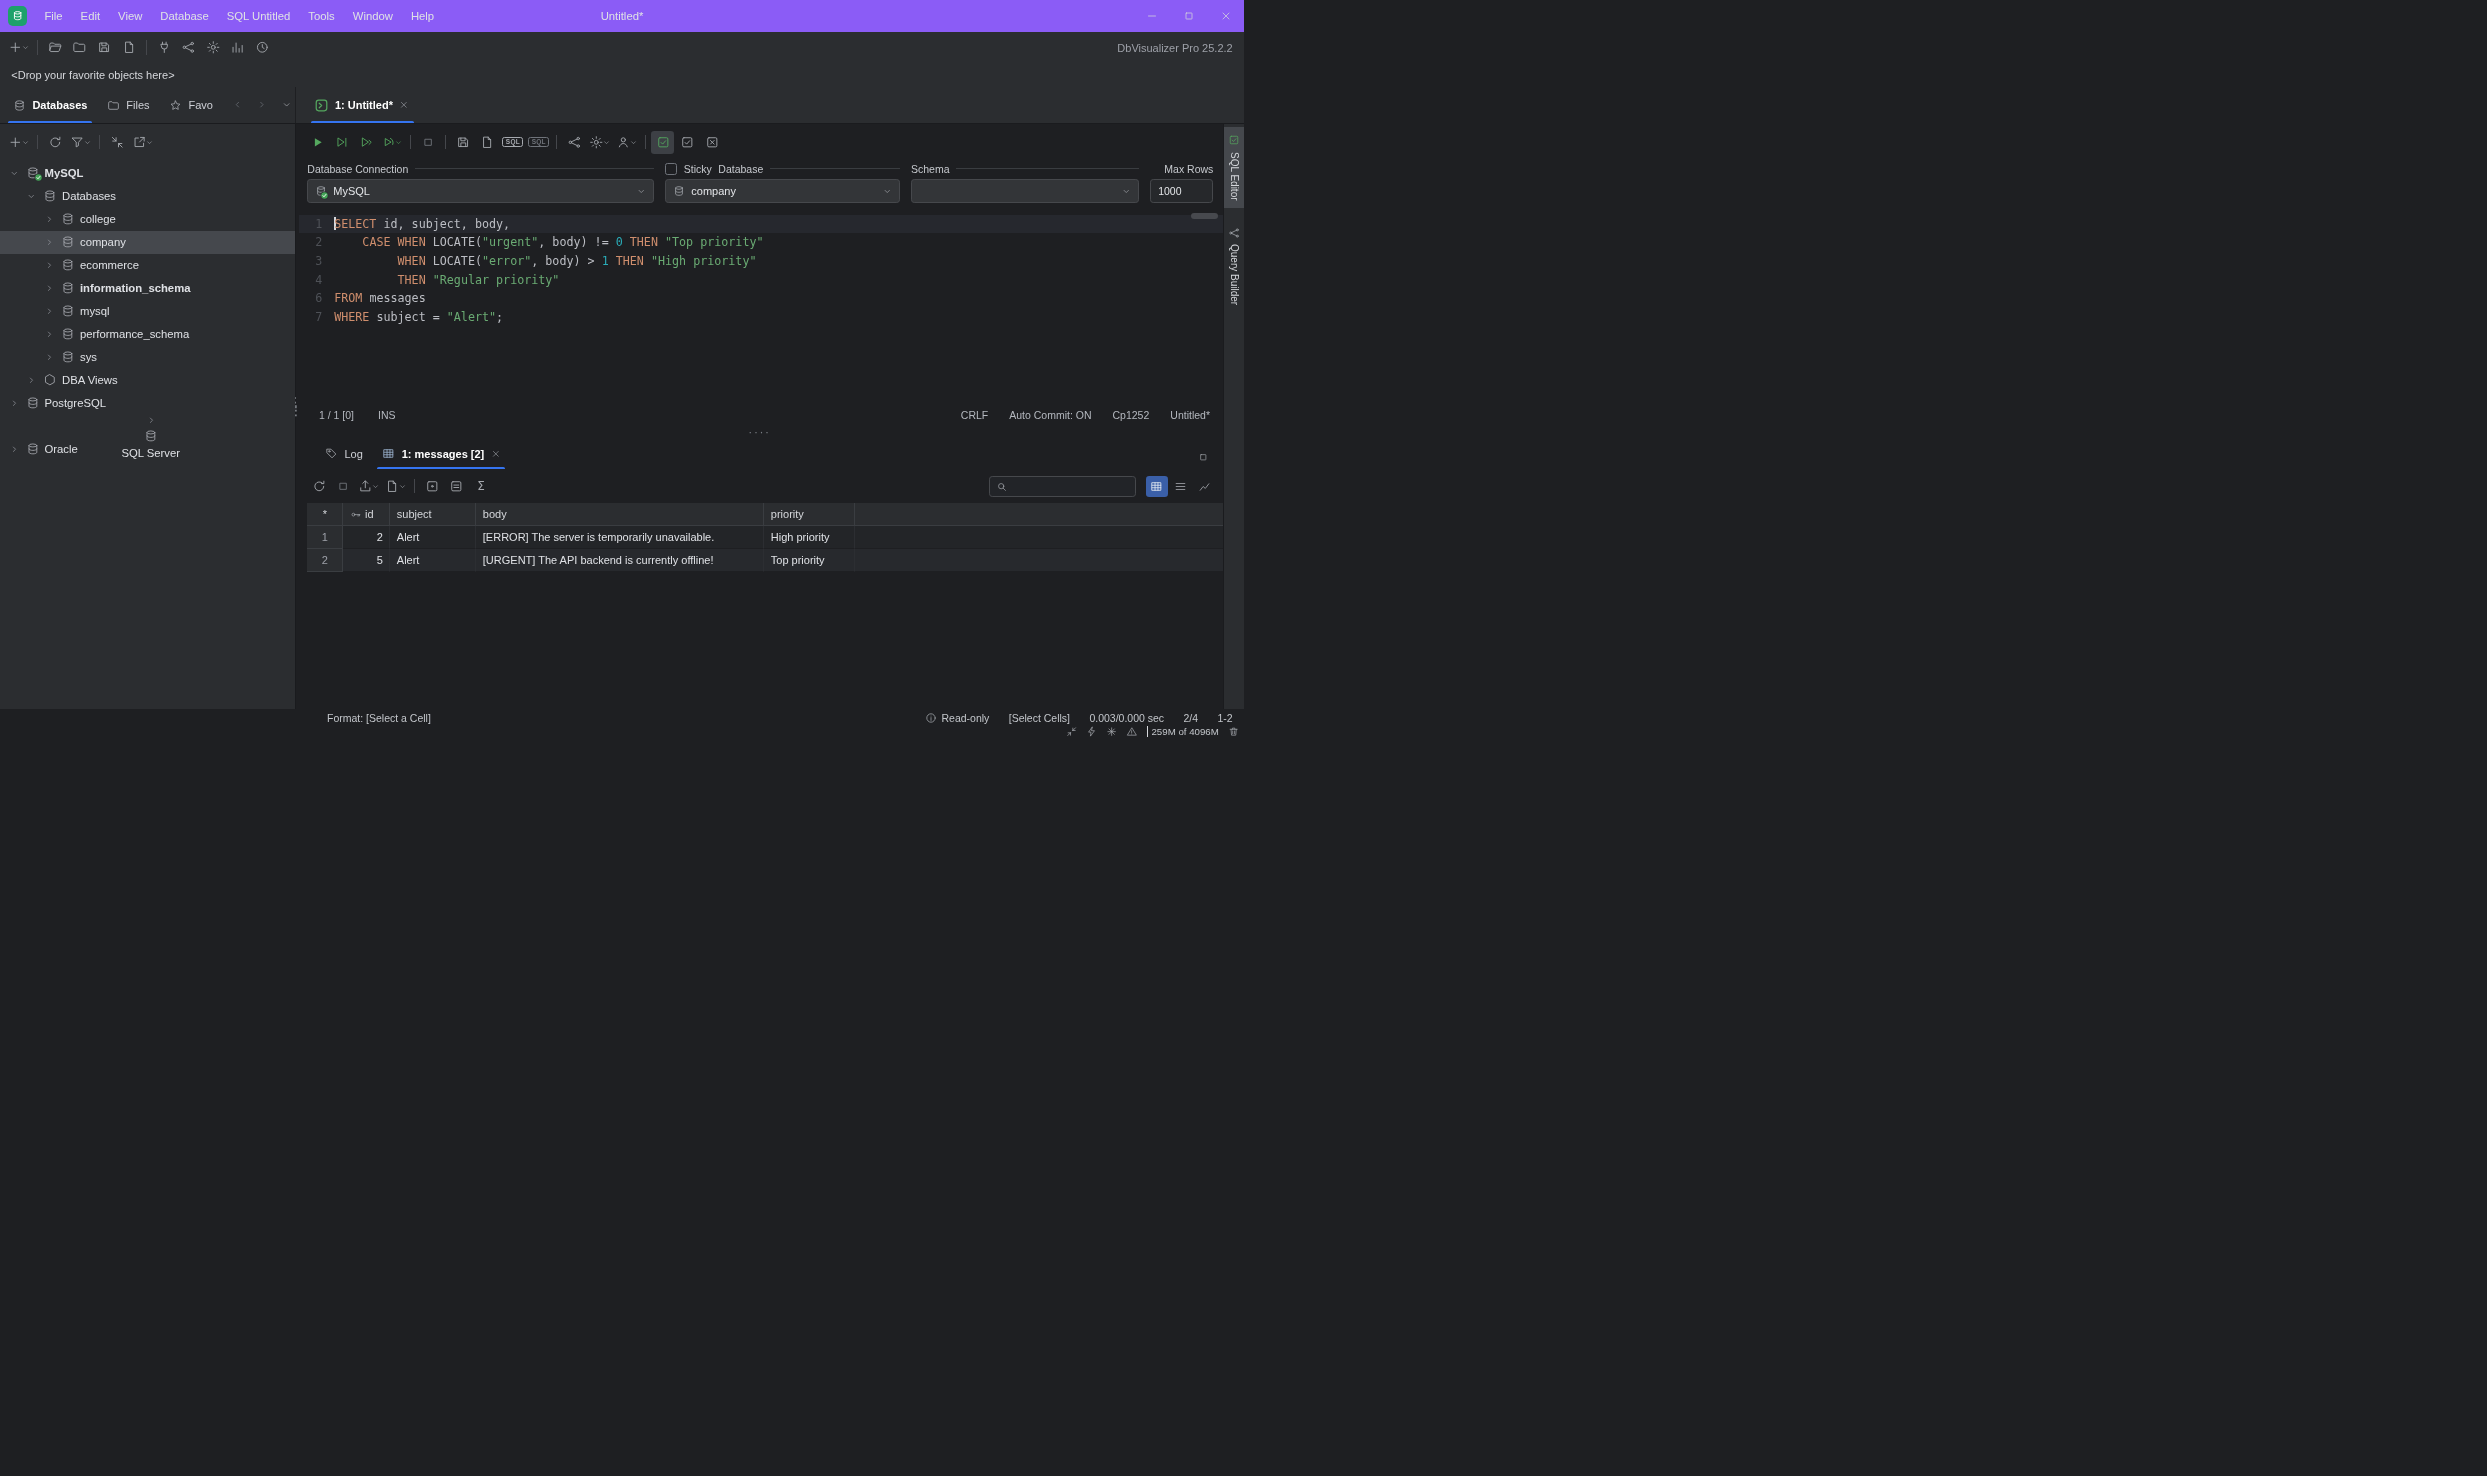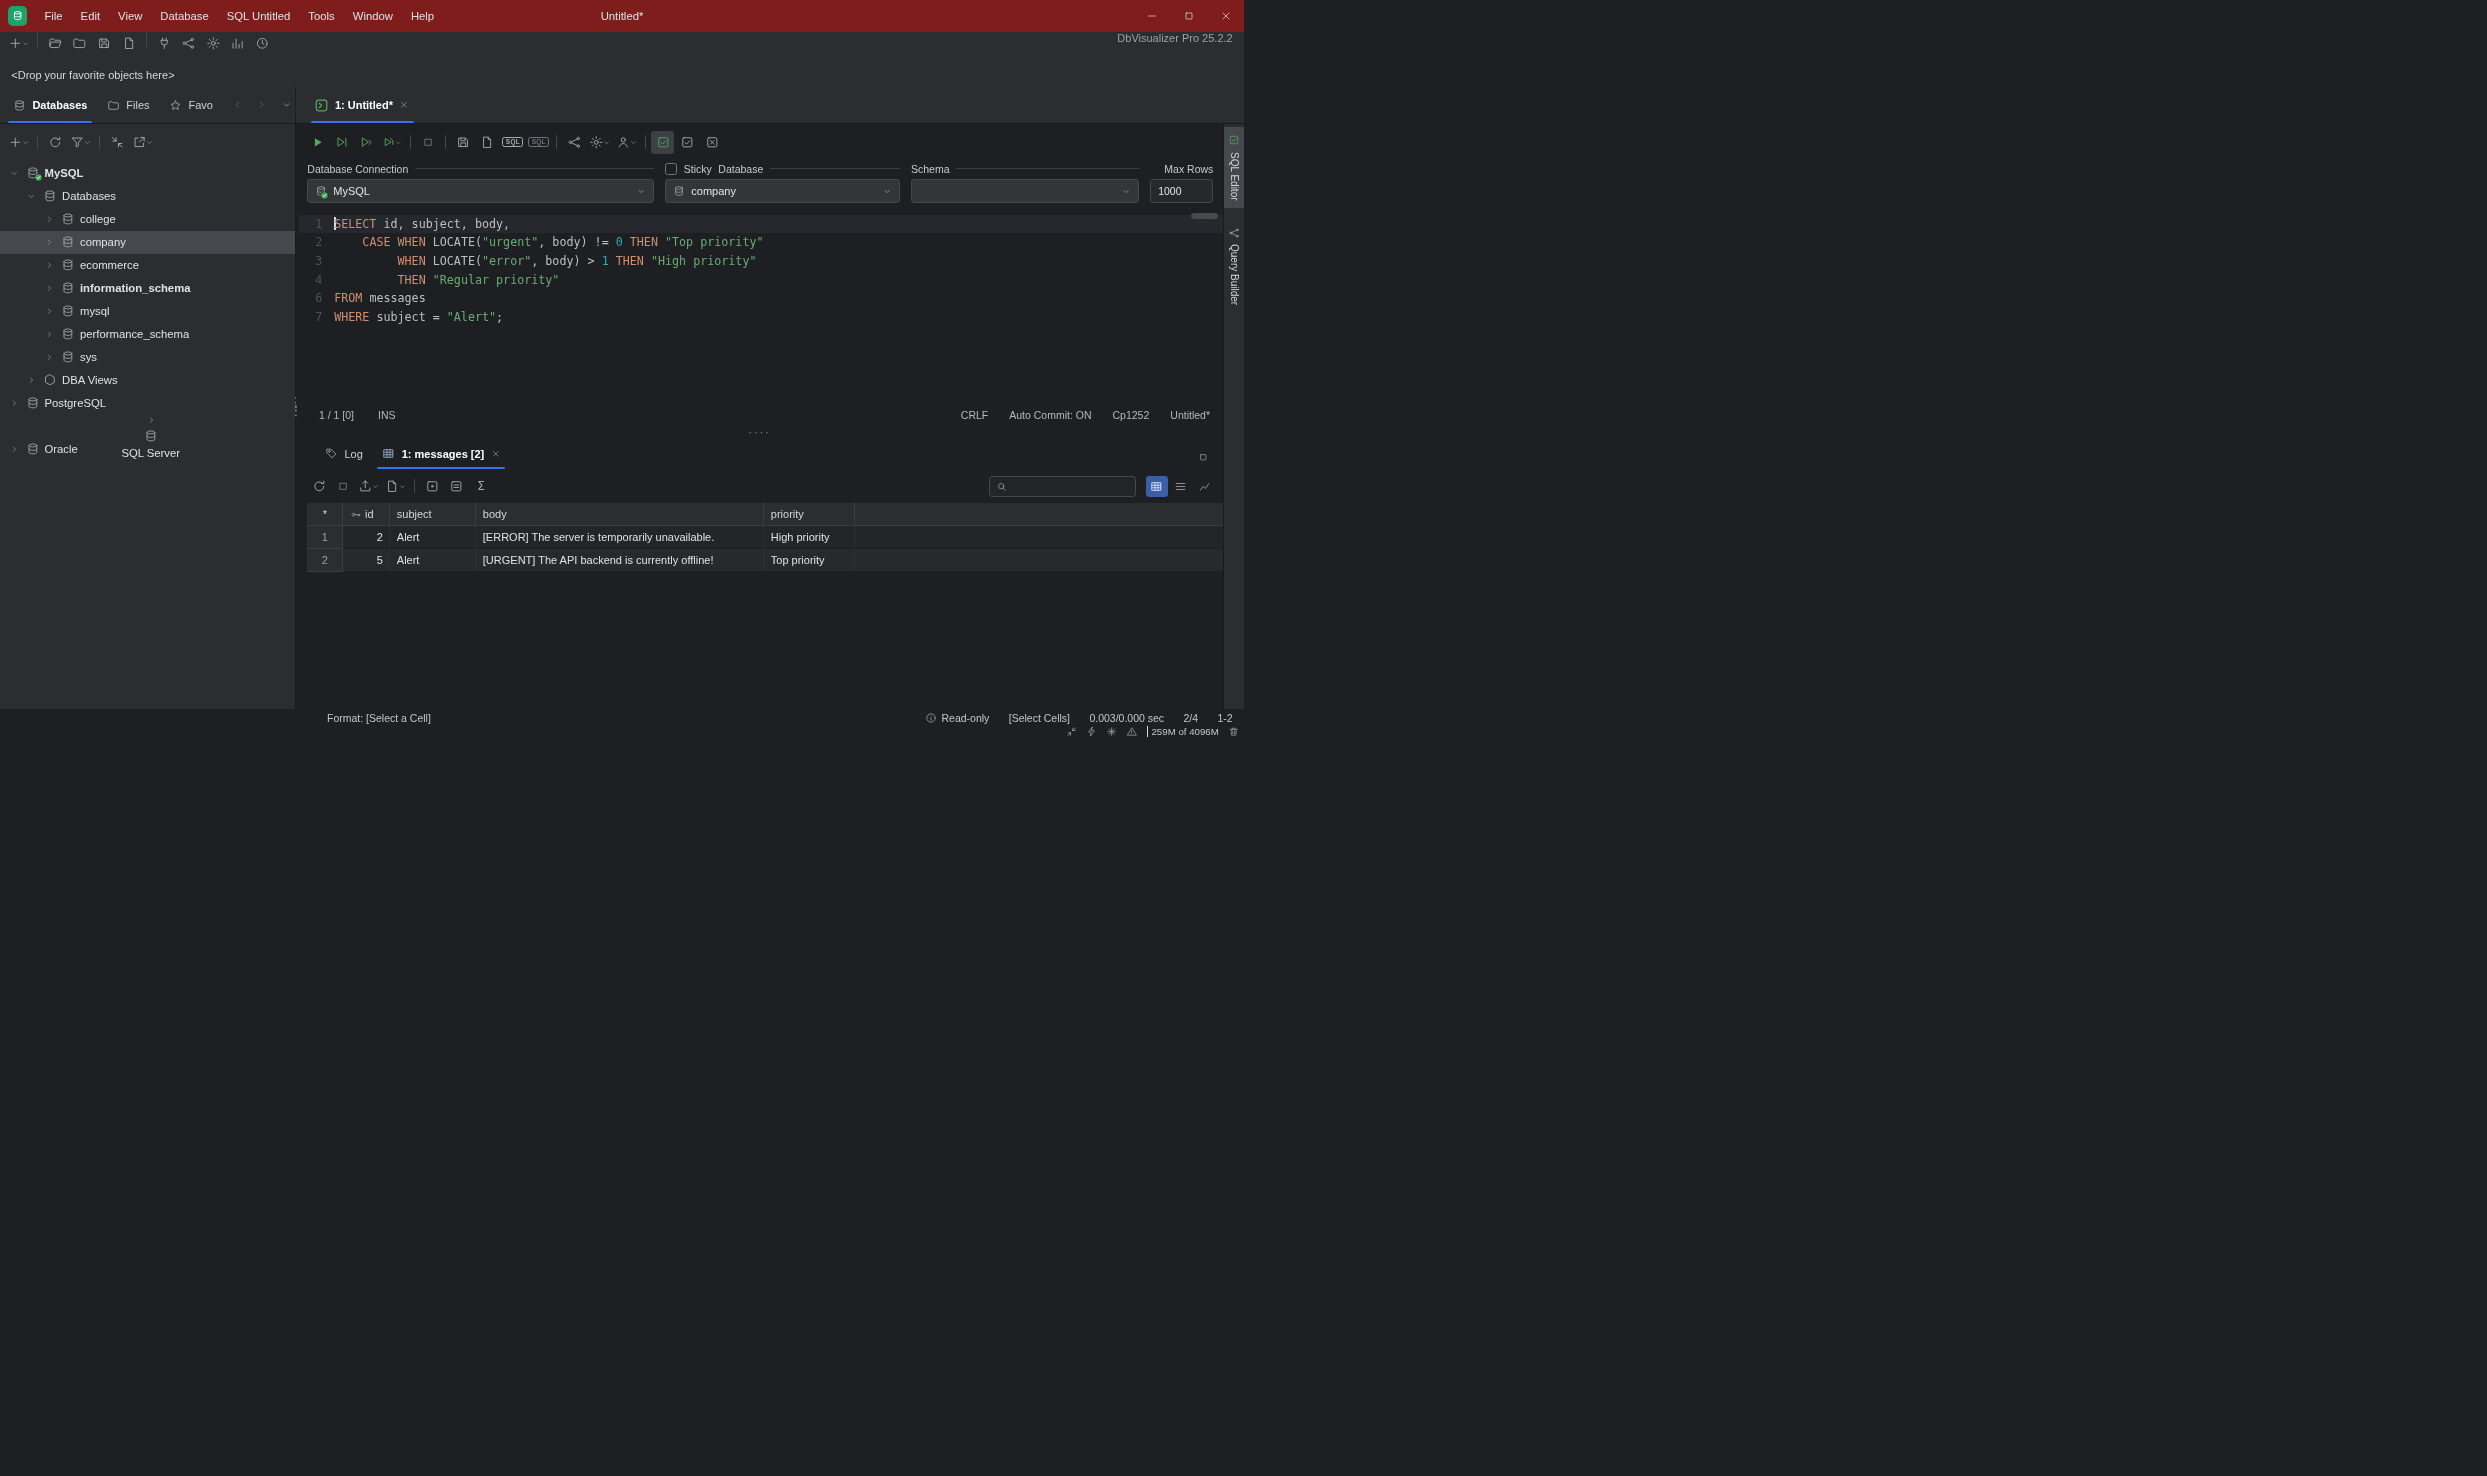--- a/index.html
+++ b/index.html
@@ -12,32 +12,32 @@
   svg.ic{overflow:visible;}
   .ic use{vector-effect:non-scaling-stroke;}
   .ic{viewbox:0 0 24 24;}
   .icw{display:inline-flex;align-items:center;justify-content:center;}
   .g .ic{stroke:#55a85f;}
   .f .ic{fill:#55a85f;stroke:none;}
   .dim .ic{stroke:#6f737a;}
   .sm .ic{width:11.3px;height:11.3px;}
 
   
-  .titlebar{height:32px;background:#7f1d1d;display:flex;align-items:center;position:relative;flex:0 0 32px;}
+  .titlebar{height:32px;background:#8b5cf6;display:flex;align-items:center;position:relative;flex:0 0 32px;}
   .applogo{width:19.4px;height:19.4px;border-radius:4.9px;background:#1ea16b;margin:0 8px 0 8px;display:flex;align-items:center;justify-content:center;}
   .applogo .ic{width:11.3px;height:11.3px;stroke:#fff;stroke-width:2;}
   .menubar{display:flex;height:100%;align-items:center;}
   .mi{padding:0 9px;font-size:11.3px;color:#dfe1e5;line-height:32px;cursor:default;}
   .wintitle{position:absolute;left:0;right:0;text-align:center;font-size:11.3px;color:#dfe1e5;pointer-events:none;}
   .winctrls{margin-left:auto;display:flex;height:100%;}
   .wbtn{width:37px;display:flex;align-items:center;justify-content:center;}
   .wbtn .ic{width:12px;height:12px;stroke:#d5d7db;}
 
   
-  .toolbar{height:31px;background:#2b2d30;display:flex;align-items:flex-start;padding:0 11.3px 0 6.5px;gap:1.6px;flex:0 0 31px;}
+  .toolbar{height:31px;background:#2b2d30;display:flex;align-items:center;padding:0 11.3px 0 6.5px;gap:1.6px;flex:0 0 31px;}
   .tbtn{height:23px;min-width:23px;display:flex;align-items:center;justify-content:center;border-radius:3.2px;padding:0 1.6px;}
   .tbtn.toggled{background:#3d4045;}
   .tchevd .ic{width:9px;height:9px;margin-left:-1.6px;}
   .sep{width:0.8px;height:14.6px;background:#45474c;margin:0 4px;}
   .version{margin-left:auto;color:#9da0a8;font-size:11px;}
   .favbar{height:24px;background:#2b2d30;display:flex;align-items:center;padding-left:11.3px;color:#d5d7db;font-size:11px;flex:0 0 24px;}
 
   
   .tabrow{height:37px;background:#2b2d30;display:flex;border-bottom:0.8px solid #1a1b1e;flex:0 0 37px;}
   .lefttabs{width:296px;display:flex;align-items:stretch;border-right:0.8px solid #1e1f22;padding-left:3.2px;}

